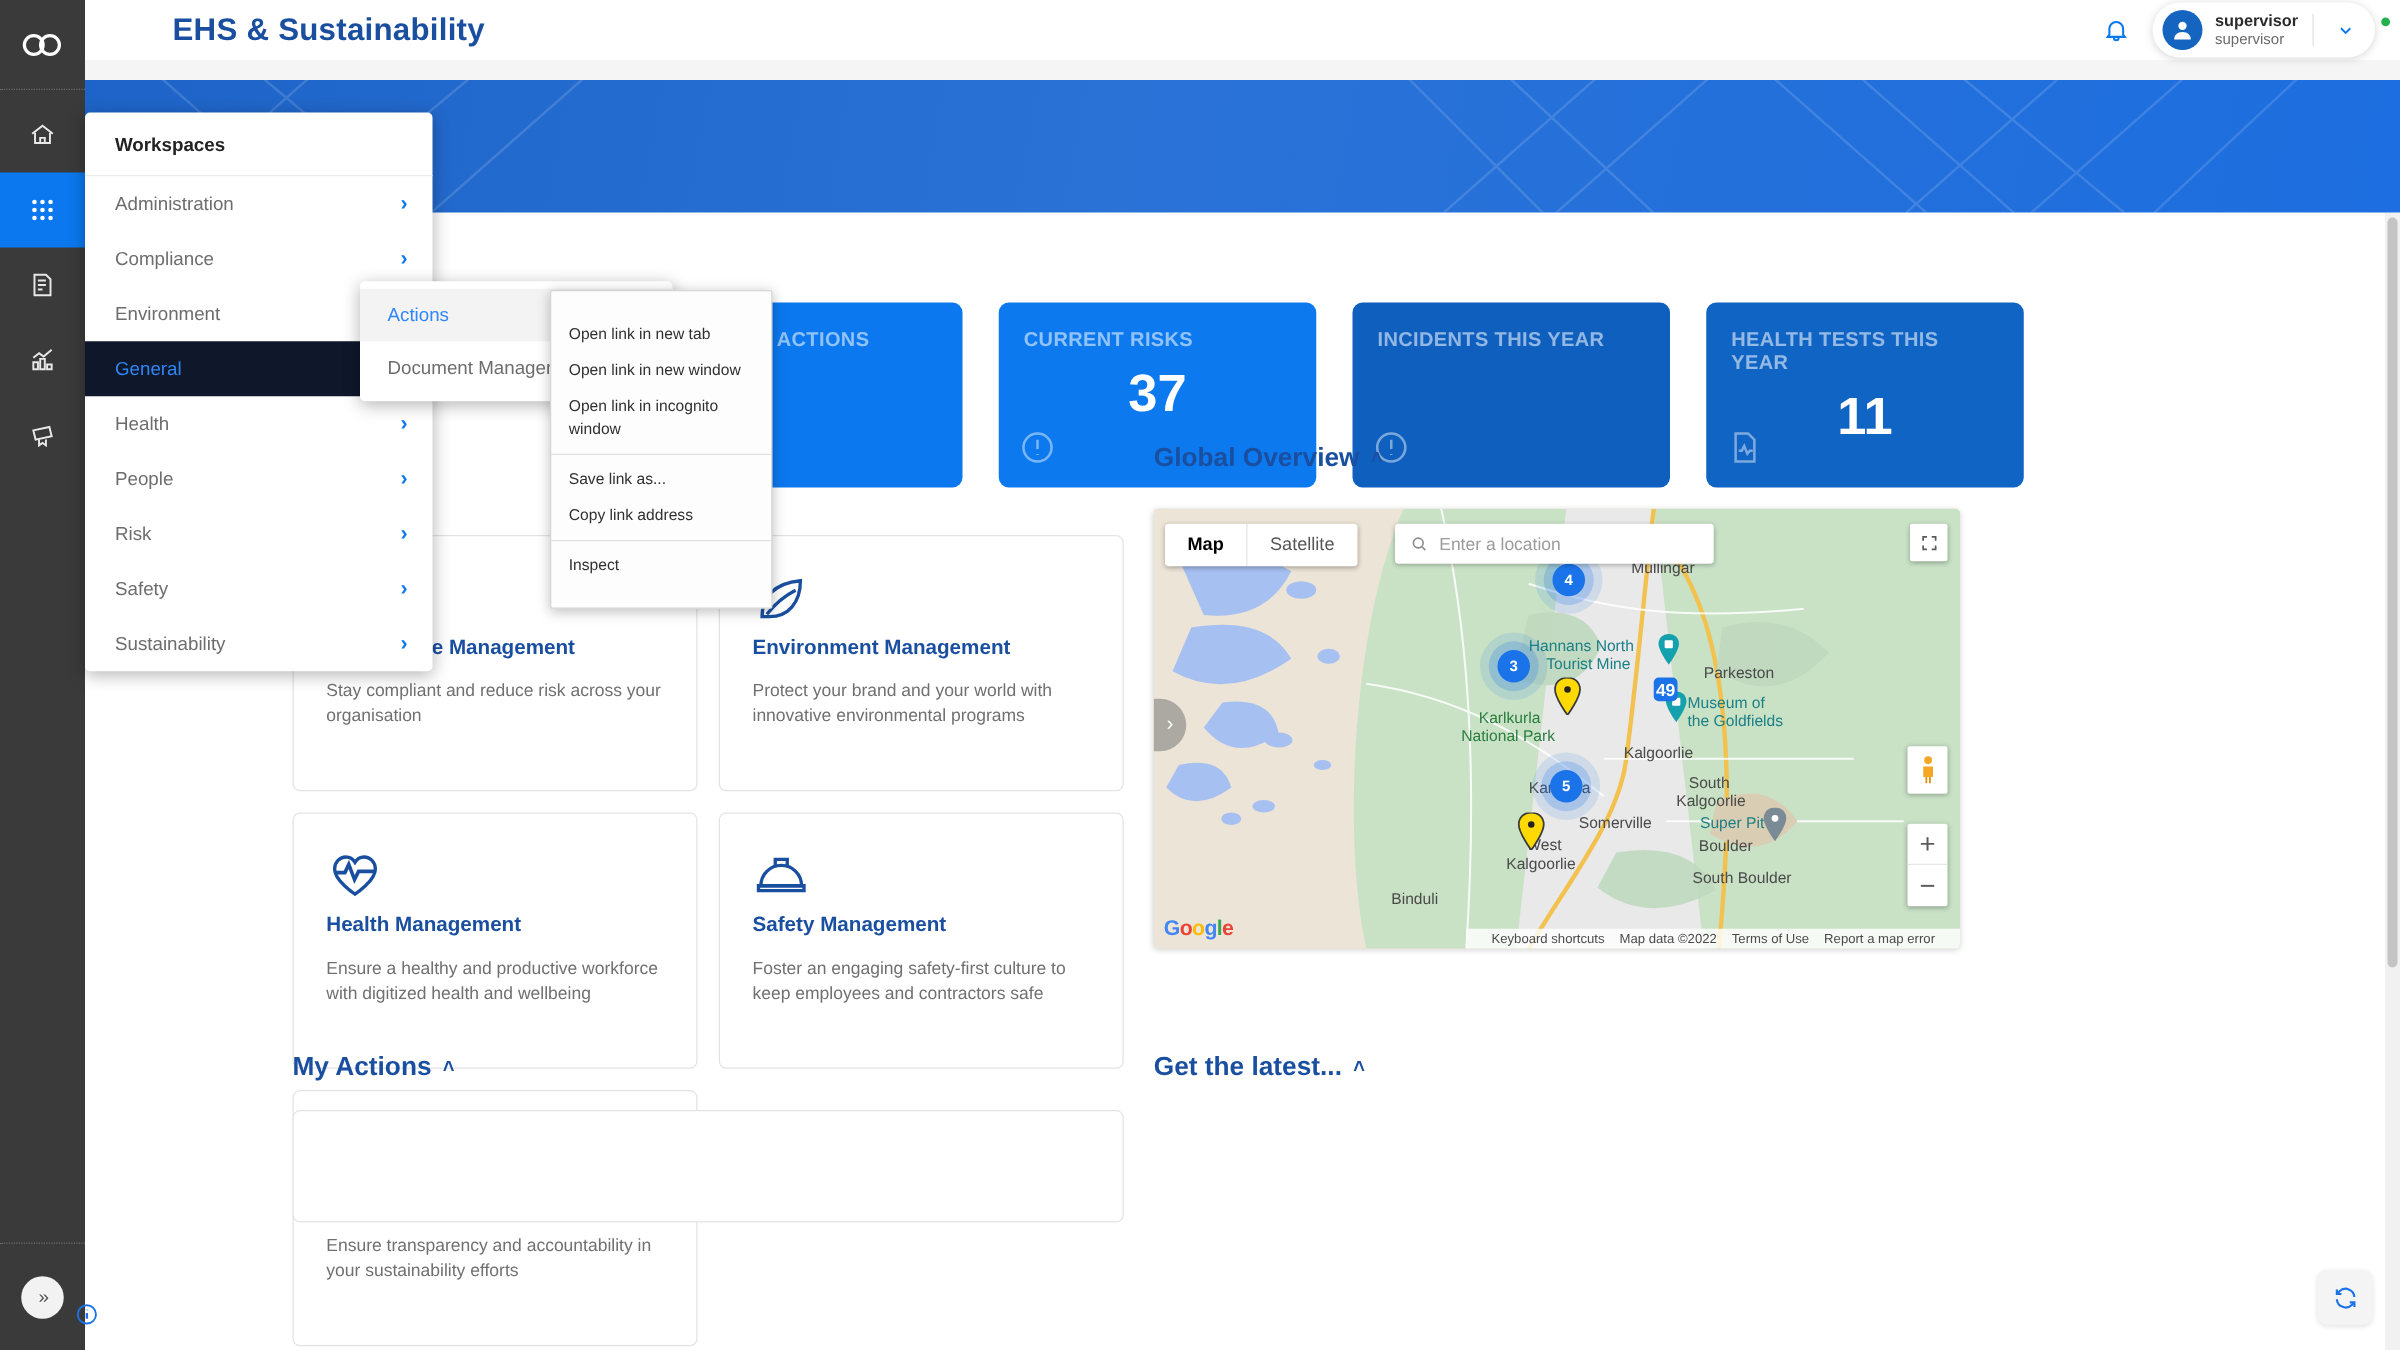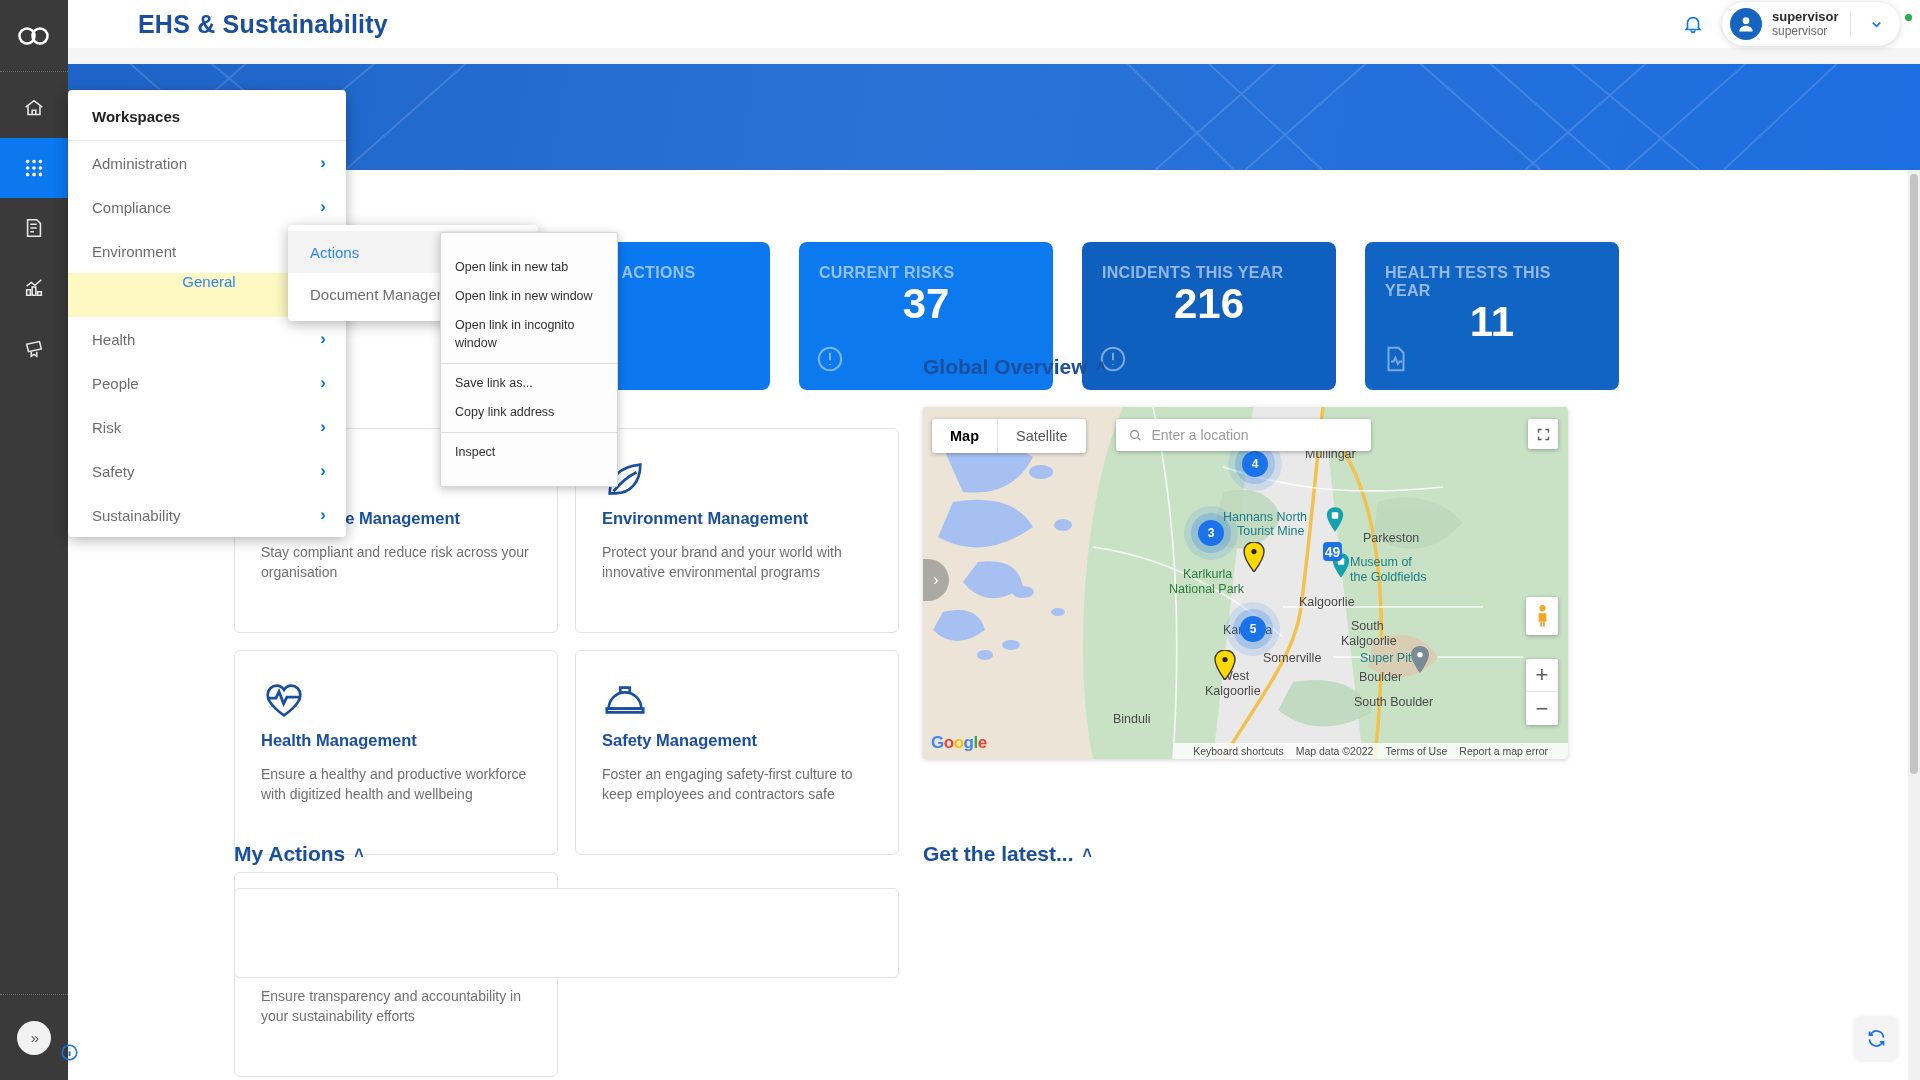--- a/index.html
+++ b/index.html
@@ -107,21 +107,21 @@
   .kpi {
     width: 254px; height: 148px; border-radius: 8px; position: relative;
     padding: 22px 20px 0 20px; color: #fff;
   }
   .kpi-label {
     font-size: 16px; font-weight: bold; letter-spacing: .3px;
     color: rgba(255,255,255,.55); text-transform: uppercase;
   }
   .kpi-value {
     text-align: center; font-size: 42px; font-weight: bold;
-    margin-top: 1px; line-height: 1;
+    margin-top: 12px; line-height: 1;
   }
   .kpi-icon {
     position: absolute; left: 16px; bottom: 12px; opacity: .45;
   }
 
   
   .sec-title {
     font-size: 21px; font-weight: bold; color: #1a4fa0;
     display: flex; align-items: center; gap: 9px;
   }
@@ -235,21 +235,21 @@
   }
   .ws-head {
     padding: 18px 24px 15px 24px; font-size: 15px; font-weight: bold; color: #222;
     border-bottom: 1px solid #ececec;
   }
   .ws-item {
     height: 44px; display: flex; align-items: center; padding: 0 20px 0 24px;
     font-size: 15px; color: #6d6d6d; cursor: pointer;
   }
   .ws-item .ws-arrow { margin-left: auto; color: #0b78ef; font-size: 17px; font-weight: bold;}
-  .ws-item.sel { background: #fef9c3; color: #2f86f7; flex-direction: column; }
+  .ws-item.sel { background: #0f172a; color: #2f86f7; }
   .ws-item.sel::after {
     content:""; position: absolute; left: 278px; margin-top: 0;
     width:0;height:0; border-top: 11px solid transparent;
     border-bottom: 11px solid transparent; border-right: 11px solid #fff;
   }
 
   
   .ws-sub {
     position: absolute; left: 288px; top: 225px; width: 250px;
     background: #fff; border-radius: 4px; z-index: 61;
@@ -407,21 +407,20 @@
         <div class="kpi-icon">
           <svg width="30" height="30" viewBox="0 0 24 24" fill="none" stroke="#fff" stroke-width="1.6">
             <circle cx="12" cy="12" r="9"></circle>
               <path d="M12 7v6M12 16.2v.6"></path>
           </svg>
         </div>
       </div>
 
       <div class="kpi" style="background:#0f5fbf">
         <div class="kpi-label">INCIDENTS THIS YEAR</div>
-        <div class="kpi-value">216</div>
         <div class="kpi-icon">
           <svg width="30" height="30" viewBox="0 0 24 24" fill="none" stroke="#fff" stroke-width="1.6">
             <circle cx="12" cy="12" r="9"></circle>
               <path d="M12 7v6M12 16.2v.6"></path>
           </svg>
         </div>
       </div>
 
       <div class="kpi" style="background:#1064c4">
         <div class="kpi-label">HEALTH TESTS THIS YEAR</div>

